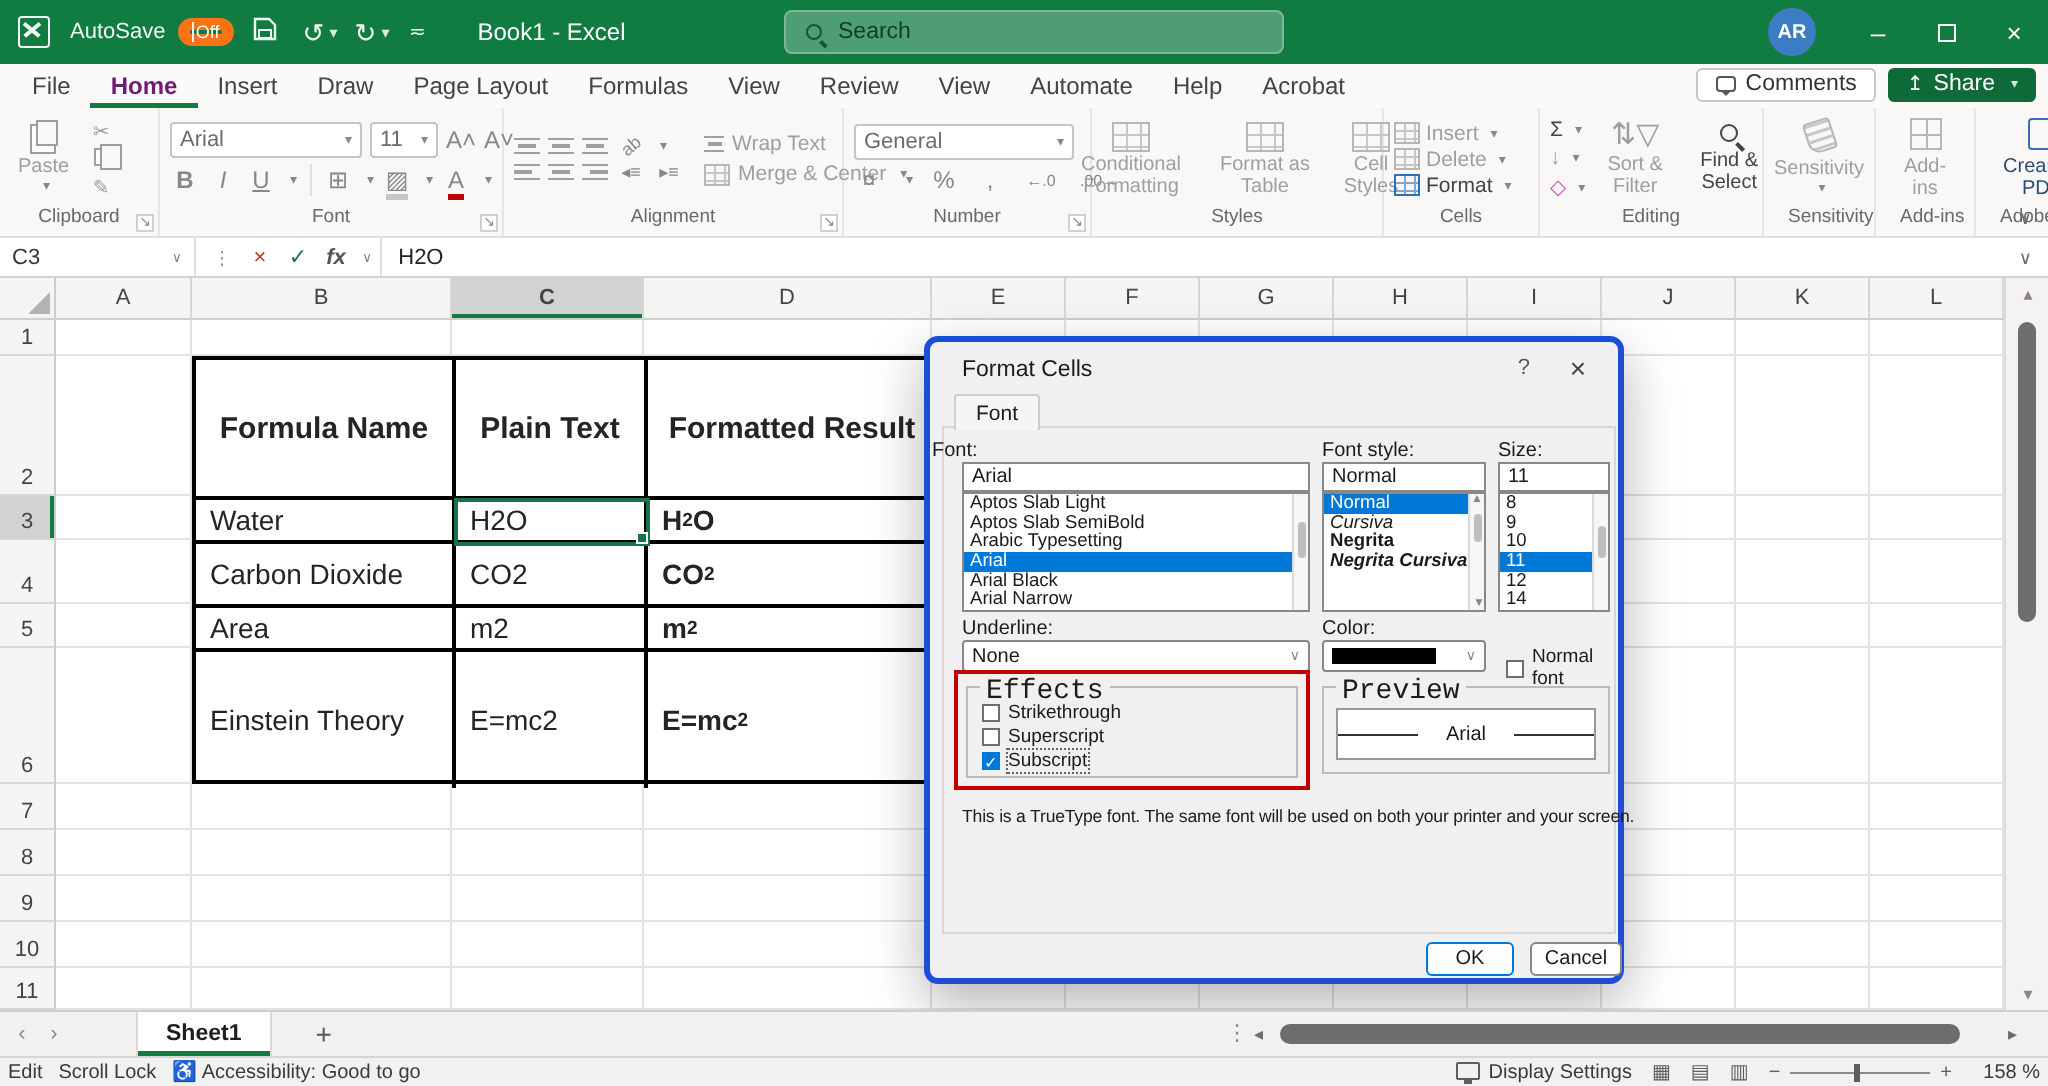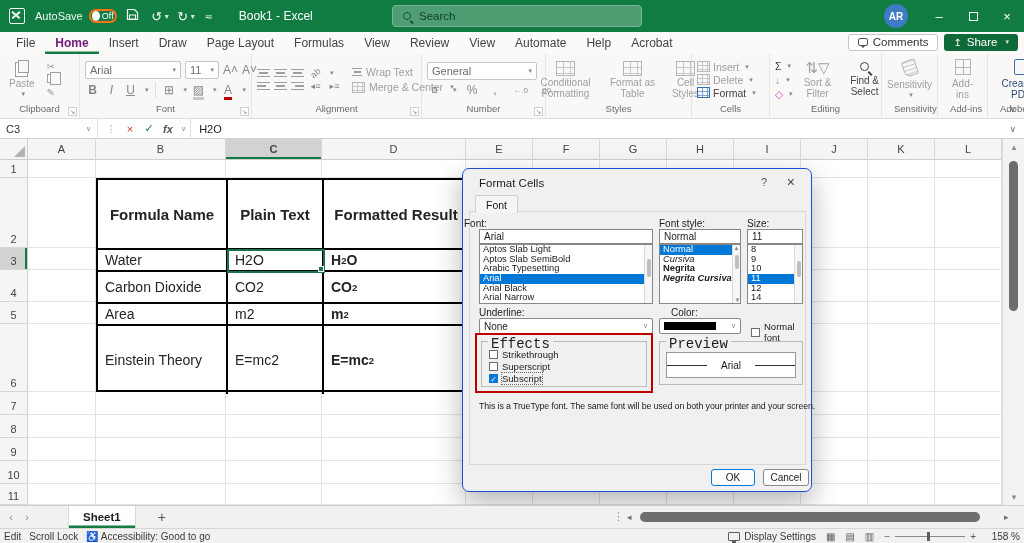--- a/index.html
+++ b/index.html
@@ -4,21 +4,21 @@
 <style>
   * { box-sizing: border-box; margin:0; padding:0; }
   html,body { width:1024px; height:543px; overflow:hidden; font-family:"Liberation Sans",sans-serif; background:#fff; color:#252423; }
 
   
   .titlebar { position:absolute; left:0; top:0; width:1024px; height:32px; background:#107C41; display:flex; align-items:center; color:#fff; }
   .appicon { width:16px; height:16px; margin:0 10px 0 9px; border:1.5px solid #fff; border-radius:2px; position:relative; opacity:.95; }
   .appicon::before, .appicon::after { content:""; position:absolute; left:1px; top:5px; width:10px; height:1.5px; background:#fff; transform:rotate(40deg); }
   .appicon::after { transform:rotate(-40deg); }
   .tb-label { font-size:11px; margin-right:6px; opacity:.95; }
-  .toggle { width:28px; height:14px; border:2px solid #f97316; border-radius:8px; display:flex; align-items:center; padding:1px; margin-right:4px; cursor:pointer; }
+  .toggle { width:28px; height:14px; border:6px solid #f97316; border-radius:8px; display:flex; align-items:center; padding:1px; margin-right:4px; cursor:pointer; }
   .knob { width:10px; height:10px; background:#fff; border-radius:50%; }
   .tglbl { font-size:9px; margin-left:2px; }
   .tb-ic { font-size:13px; width:24px; text-align:center; opacity:.95; cursor:pointer; }
   .tb-chv { font-size:8px; opacity:.85; margin:0 2px 0 -4px; }
   .tb-title { font-size:12px; margin-left:18px; white-space:nowrap; }
   .searchbox { position:absolute; left:392px; top:5px; width:250px; height:22px; background:#4f9e73; border:1px solid #7cb795; border-radius:4px; display:flex; align-items:center; padding-left:10px; color:#0e3f26; font-size:11.5px; gap:8px; cursor:text; }
   .mag { width:8px; height:8px; border:1.5px solid #1d5138; border-radius:50%; position:relative; display:inline-block; }
   .mag::after { content:""; position:absolute; left:7px; top:7px; width:4px; height:1.5px; background:#1d5138; transform:rotate(45deg); transform-origin:0 0; }
   .tb-right { position:absolute; right:0; top:0; height:32px; display:flex; align-items:center; }
   .avatar { width:24px; height:24px; border-radius:50%; background:#3b7cc4; color:#fff; font-size:10px; display:flex; align-items:center; justify-content:center; margin-right:14px; font-weight:bold; }
@@ -126,21 +126,21 @@
   .sb-right { position:absolute; right:4px; display:flex; align-items:center; gap:10px; }
   .viewic { font-size:10px; color:#605e5c; cursor:pointer; }
   .monic { width:12px; height:9px; border:1.2px solid #605e5c; border-radius:1px; position:relative; display:inline-block; margin-right:4px; vertical-align:-1px; }
   .monic::after { content:""; position:absolute; left:3px; top:8px; width:4px; height:2px; background:#605e5c; }
   .zoomslider { display:flex; align-items:center; gap:5px; color:#605e5c; }
   .ztrack { width:70px; height:1px; background:#8a8886; position:relative; }
   .zknob { position:absolute; left:32px; top:-4px; width:2.5px; height:9px; background:#605e5c; }
   .zpct { width:34px; text-align:right; }
 
   
-  .dialog { position:absolute; left:462px; top:168px; width:350px; height:324px; background:#f0f0f0; border:1px solid #1d4ed8; border-radius:7px; box-shadow:0 10px 28px rgba(0,0,0,.3); font-size:10px; color:#1b1b1b;padding-left:24px; }
+  .dialog { position:absolute; left:462px; top:168px; width:350px; height:324px; background:#f0f0f0; border:3px solid #1d4ed8; border-radius:7px; box-shadow:0 10px 28px rgba(0,0,0,.3); font-size:10px; color:#1b1b1b;padding-left:24px; }
   .dtitle { position:absolute; left:16px; top:8px; font-size:11.5px; }
   .dhelp { position:absolute; right:44px; top:7px; font-size:11px; color:#555; cursor:pointer; }
   .dclose { position:absolute; right:16px; top:5px; font-size:14px; color:#444; cursor:pointer; }
   .dtab { position:absolute; left:12px; top:26px; padding:3px 10px 2px; background:#f5f5f5; border:1px solid #d0cecd; border-bottom:none; border-radius:2px 2px 0 0; font-size:10.5px; z-index:2; cursor:pointer; }
   .dpage { position:absolute; left:6px; top:42px; width:337px; height:254px; border:1px solid #d9d7d5; background:#f0f0f0; }
   .dlbl { position:absolute; font-size:10px; color:#1b1b1b; }
   .dinput { position:absolute; height:15px; background:#fff; border:1px solid #8a8886; font-size:10px; padding:1px 4px; color:#1b1b1b; }
   .dlist { position:absolute; background:#fff; border:1px solid #8a8886; overflow:hidden; }
   .ditem { height:9.7px; line-height:9.7px; font-size:9.3px; padding-left:3px; white-space:nowrap; cursor:pointer; }
   .ditem.sel { background:#0078d7; color:#fff; }
@@ -728,21 +728,21 @@
         <div class="dsthumb" style="top:16px;height:16px;"></div>
       </div>
   </div>
 
   <span class="dlbl" style="left:16px;top:138px;">Underline:</span>
   <div class="ddrop" style="left:16px;top:149px;width:174px;">
       <span>None</span>
       <span class="chv">∨</span>
     </div>
 
-  <span class="dlbl" style="left:208px;top:138px;">Color:</span>
+  <span class="dlbl" style="left:196px;top:138px;">Color:</span>
   <div class="ddrop" style="left:196px;top:149px;width:82px;">
       <span class="swatch"></span>
       <span class="chv">∨</span>
     </div>
   <div class="dcheck" style="left:288px;top:152px;">
       <span class="cbox"></span>
       <span>Normal font</span>
     </div>
 
   <div class="redbox"></div>

